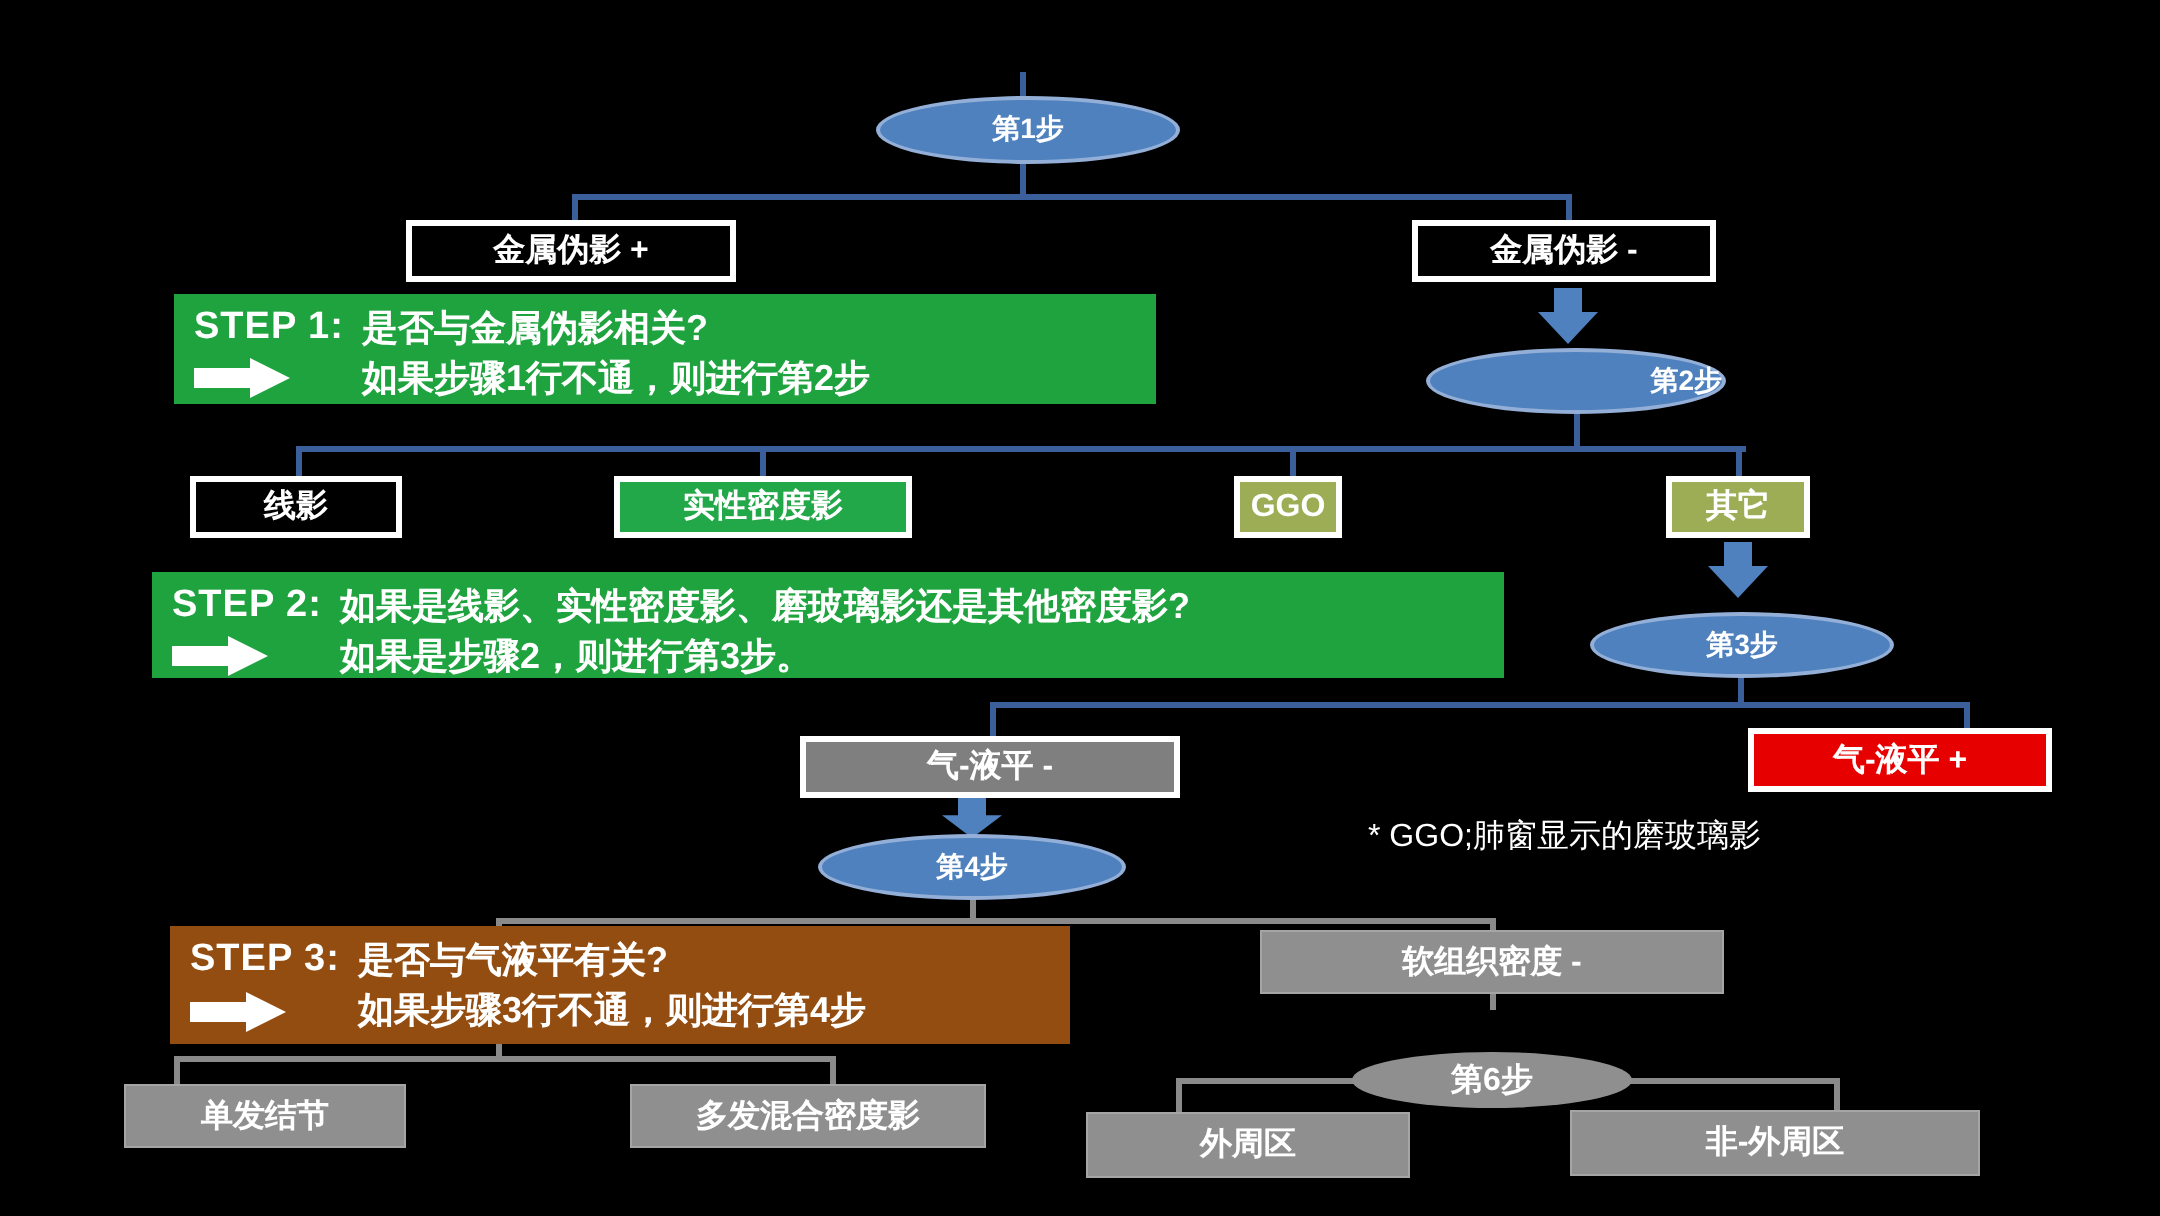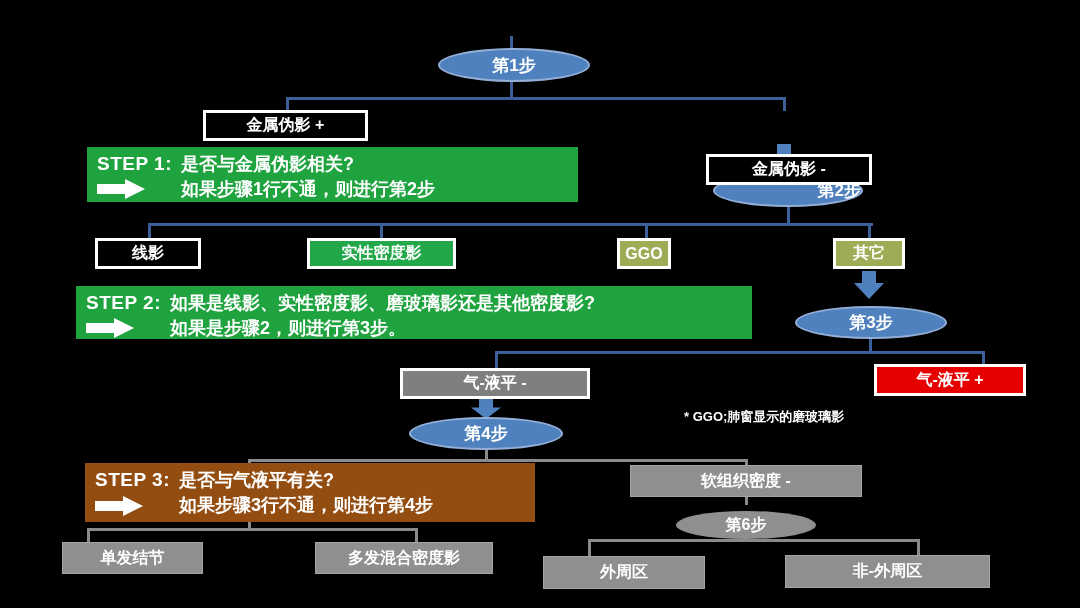--- a/index.html
+++ b/index.html
@@ -15,37 +15,37 @@
     display:flex;align-items:center;justify-content:center;
     color:#fff;font-weight:bold;font-size:16px;
     box-sizing:border-box;z-index:2;text-align:center;white-space:nowrap;
   }
   .box-black{background:#000;border:3px solid #fff;}
   .box-green{background:#22A849;border:3px solid #fff;}
   .box-olive{background:#9CAD55;border:3px solid #fff;}
   .box-grayb{background:#7F7F7F;border:3px solid #fff;}
   .box-red{background:#E60000;border:3px solid #fff;}
   .box-gray{background:#8F8F8F;border:1px solid #A5A5A5;}
-  .ellipse{border-radius:50%;background:#4E81BD;border:2px solid #93AFD7;font-size:17px;}
+  .ellipse{border-radius:50%;background:#4E81BD;border:2px solid #93AFD7;font-size:14px;}
   .ellipse-gray{border-radius:50%;background:#8F8F8F;border:none;font-size:16px;}
   .line{position:absolute;background:#3A5F9B;z-index:1;}
   .gline{position:absolute;background:#8A8A8A;z-index:1;}
   .stepbox{
     position:absolute;z-index:3;color:#fff;font-weight:bold;
     display:grid;grid-template-columns:84px 1fr;align-items:center;
     box-sizing:border-box;padding:5px 8px 5px 10px;row-gap:2px;
     font-size:18px;text-align:left;line-height:1.25;
   }
   .step-green{background:#1FA33F;}
   .step-brown{background:#944D10;}
   .step-label{font-size:19px;letter-spacing:0.5px;}
   .arrow-cell{display:flex;align-items:center;}
   .darrow{position:absolute;z-index:2;}
   .footnote{
-    position:absolute;color:#fff;font-size:13px;font-weight:bold;
+    position:absolute;color:#fff;font-size:16px;font-weight:normal;
     z-index:2;white-space:nowrap;
   }
 </style>
 </head>
 <body>
 
 <div id="canvas">
 
   <div class="line" style="left:510px;top:36px;width:3px;height:14px;"></div>
   <div class="line" style="left:510px;top:80px;width:3px;height:19px;"></div>
@@ -92,28 +92,28 @@
   </div>
   <div class="node ellipse" style="left:713px;top:174px;width:150px;height:33px;justify-content:flex-end;">
     <span>第2步</span>
   </div>
   <div class="node ellipse" style="left:795px;top:306px;width:152px;height:33px;">
     <span>第3步</span>
   </div>
   <div class="node ellipse" style="left:409px;top:417px;width:154px;height:33px;">
     <span>第4步</span>
   </div>
-  <div class="node ellipse-gray" style="left:676px;top:511px;width:140px;height:28px;">
+  <div class="node ellipse-gray" style="left:676px;top:526px;width:140px;height:28px;">
     <span>第6步</span>
   </div>
 
   <div class="node box-black" style="left:203px;top:110px;width:165px;height:31px;">
     <span>金属伪影 +</span>
   </div>
-  <div class="node box-black" style="left:706px;top:110px;width:166px;height:31px;margin-top:44px;">
+  <div class="node box-black" style="left:706px;top:110px;width:152px;height:31px;">
     <span>金属伪影 -</span>
   </div>
 
   <div class="stepbox step-green" style="left:87px;top:147px;width:491px;height:55px;">
     <span class="step-label">STEP 1:</span>
     <span>是否与金属伪影相关?</span>
     <span class="arrow-cell">
       <svg width="48" height="20" viewBox="0 0 48 20">
         <polygon points="0,5 28,5 28,0 48,10 28,20 28,15 0,15" fill="#fff"></polygon>
       </svg>

